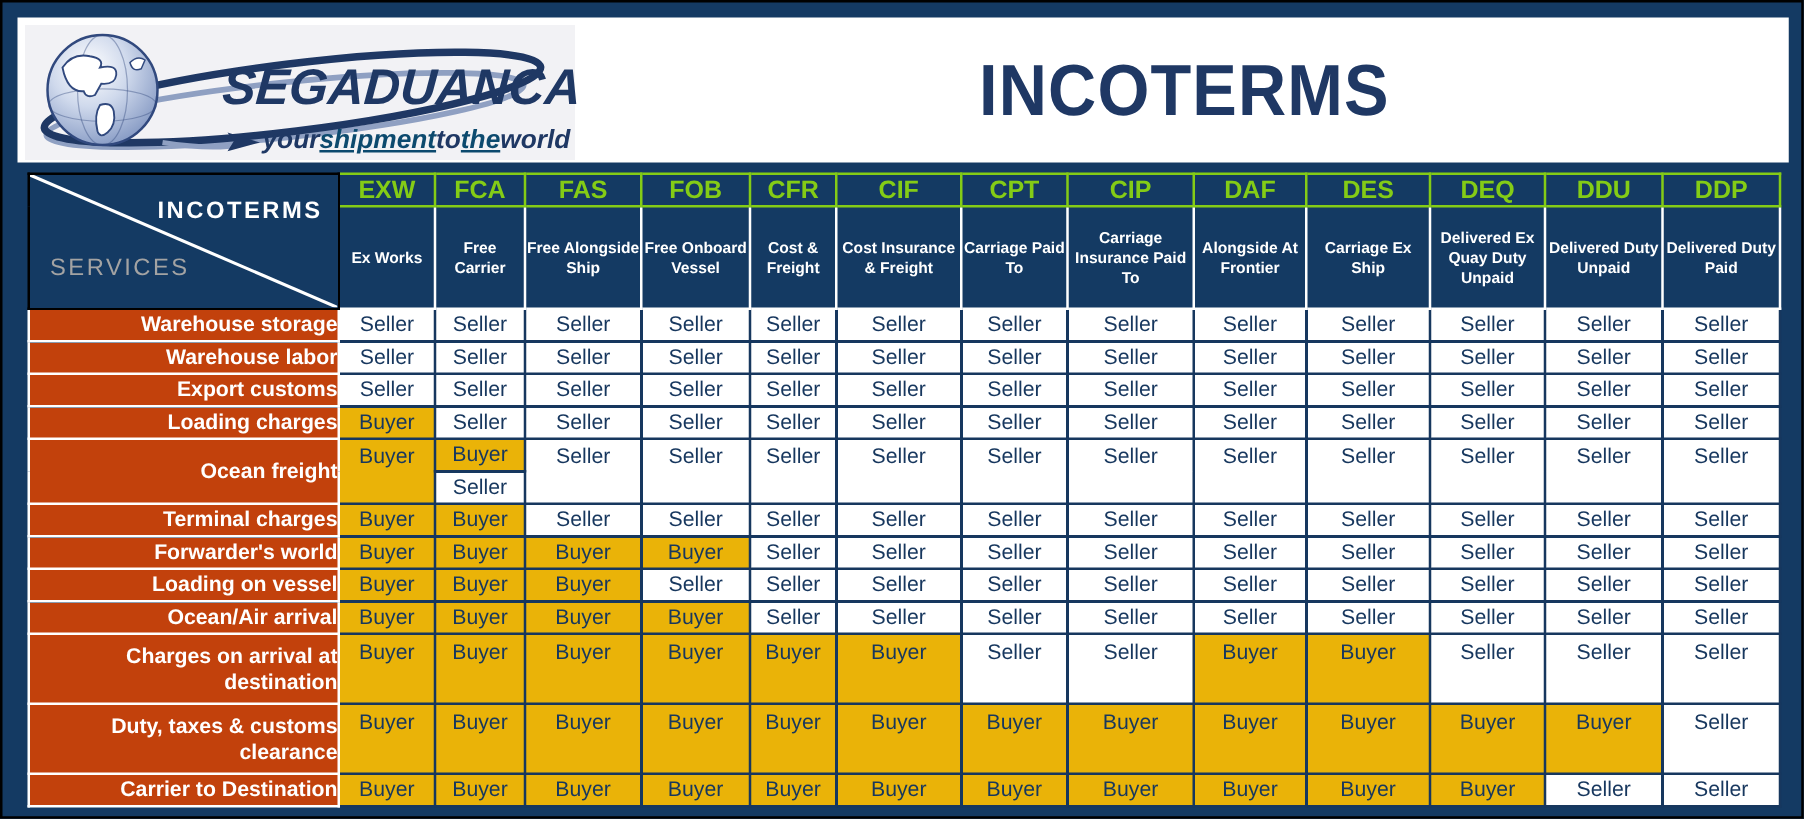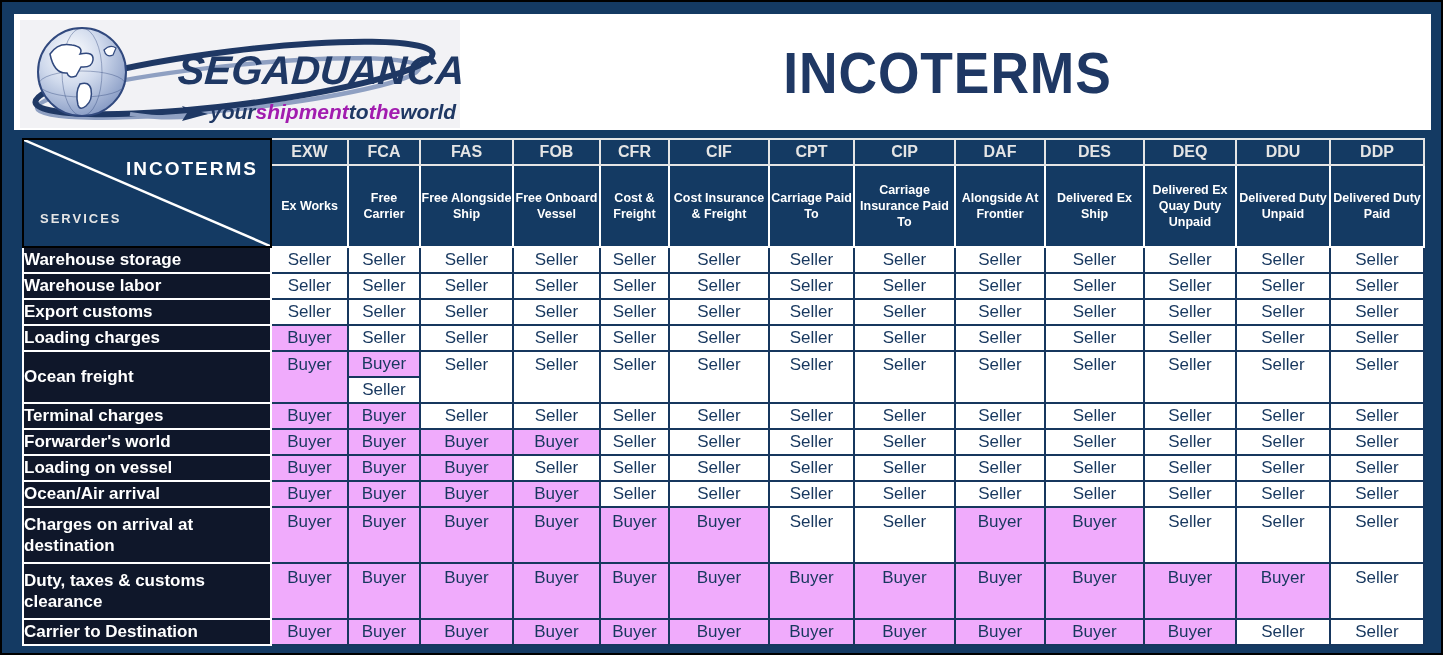--- a/index.html
+++ b/index.html
@@ -28,21 +28,21 @@
     color:#1F3864;letter-spacing:0px;
     transform:skewX(-4deg);
     white-space:nowrap;
   }
   .tagline{
     position:absolute;left:190px;top:80px;
     font-size:21px;font-style:italic;font-weight:bold;
     white-space:nowrap;letter-spacing:0px;
   }
   .tagline .dark{color:#1F3864;}
-  .tagline .light{color:#a21caf;}
+  .tagline .light{color:#0c4a6e;text-decoration:underline;}
   .main-title{
     position:absolute;left:450px;top:0;width:967px;height:116px;
     display:flex;align-items:center;justify-content:center;
   }
   .main-title span{
     font-size:58px;font-weight:bold;color:#1F3864;
     transform:scaleX(.92);letter-spacing:1px;
   }
   
   table.incoterms{
@@ -53,42 +53,42 @@
   .corner{
     border-color:#fff;background:#143A63;position:relative;height:104px;
   }
   .corner svg{position:absolute;left:0;top:0;width:100%;height:100%;}
   .corner-top{
     position:absolute;right:12px;top:18px;
     color:#fff;font-weight:bold;font-size:19px;letter-spacing:2px;
   }
   .corner-bottom{
     position:absolute;left:16px;bottom:20px;
-    color:#e5e5e5;font-weight:bold;font-size:13px;letter-spacing:2px;
+    color:#a3a3a3;font-weight:normal;font-size:19px;letter-spacing:2px;
   }
   .code-th{
-    border-color:#fff;background:#143A63;color:#e5e5e5;
-    font-size:16px;font-weight:bold;height:24px;text-align:center;
+    border-color:#fff;background:#143A63;color:#84cc16;
+    font-size:20px;font-weight:bold;height:24px;text-align:center;
   }
   .name-th{
     border-color:#fff;background:#143A63;color:#fff;
     font-size:12.5px;font-weight:bold;height:80px;
     text-align:center;padding:2px 3px;line-height:1.3;
   }
   .service-th{
-    border-color:#fff;background:#0f172a;color:#fff;
-    font-size:17px;font-weight:bold;text-align:left;
+    border-color:#fff;background:#c2410c;color:#fff;
+    font-size:17px;font-weight:bold;text-align:right;
     padding:0 6px;line-height:1.25;
   }
   .incoterms td{
     border-color:#17375E;background:#fff;color:#17375E;
     font-size:17px;text-align:center;height:24px;line-height:1.15;
     vertical-align:middle;
   }
-  .incoterms td.buyer{background:#f0abfc;margin-top:28px;}
+  .incoterms td.buyer{background:#eab308;margin-top:28px;}
   .incoterms td.top{vertical-align:top;padding-top:3px;}
   .incoterms tr.tall td{height:50px;vertical-align:top;padding-top:4px;}
 </style>
 </head>
 <body>
 
 <div id="frame">
 
   <div class="banner">
 
@@ -167,21 +167,21 @@
       <tr id="names-row">
           <th class="name-th">Ex Works</th>
           <th class="name-th">Free Carrier</th>
           <th class="name-th">Free Alongside Ship</th>
           <th class="name-th">Free Onboard Vessel</th>
           <th class="name-th">Cost &amp; Freight</th>
           <th class="name-th">Cost Insurance &amp; Freight</th>
           <th class="name-th">Carriage Paid To</th>
           <th class="name-th">Carriage Insurance Paid To</th>
           <th class="name-th">Alongside At Frontier</th>
-          <th class="name-th">Delivered Ex Ship</th>
+          <th class="name-th">Carriage Ex Ship</th>
           <th class="name-th">Delivered Ex Quay Duty Unpaid</th>
           <th class="name-th">Delivered Duty Unpaid</th>
           <th class="name-th">Delivered Duty Paid</th>
         </tr>
     </thead>
     <tbody id="matrix-body">
         <tr>
           <th class="service-th">Warehouse storage</th>
           <td class="seller">Seller</td>
           <td class="seller">Seller</td>

